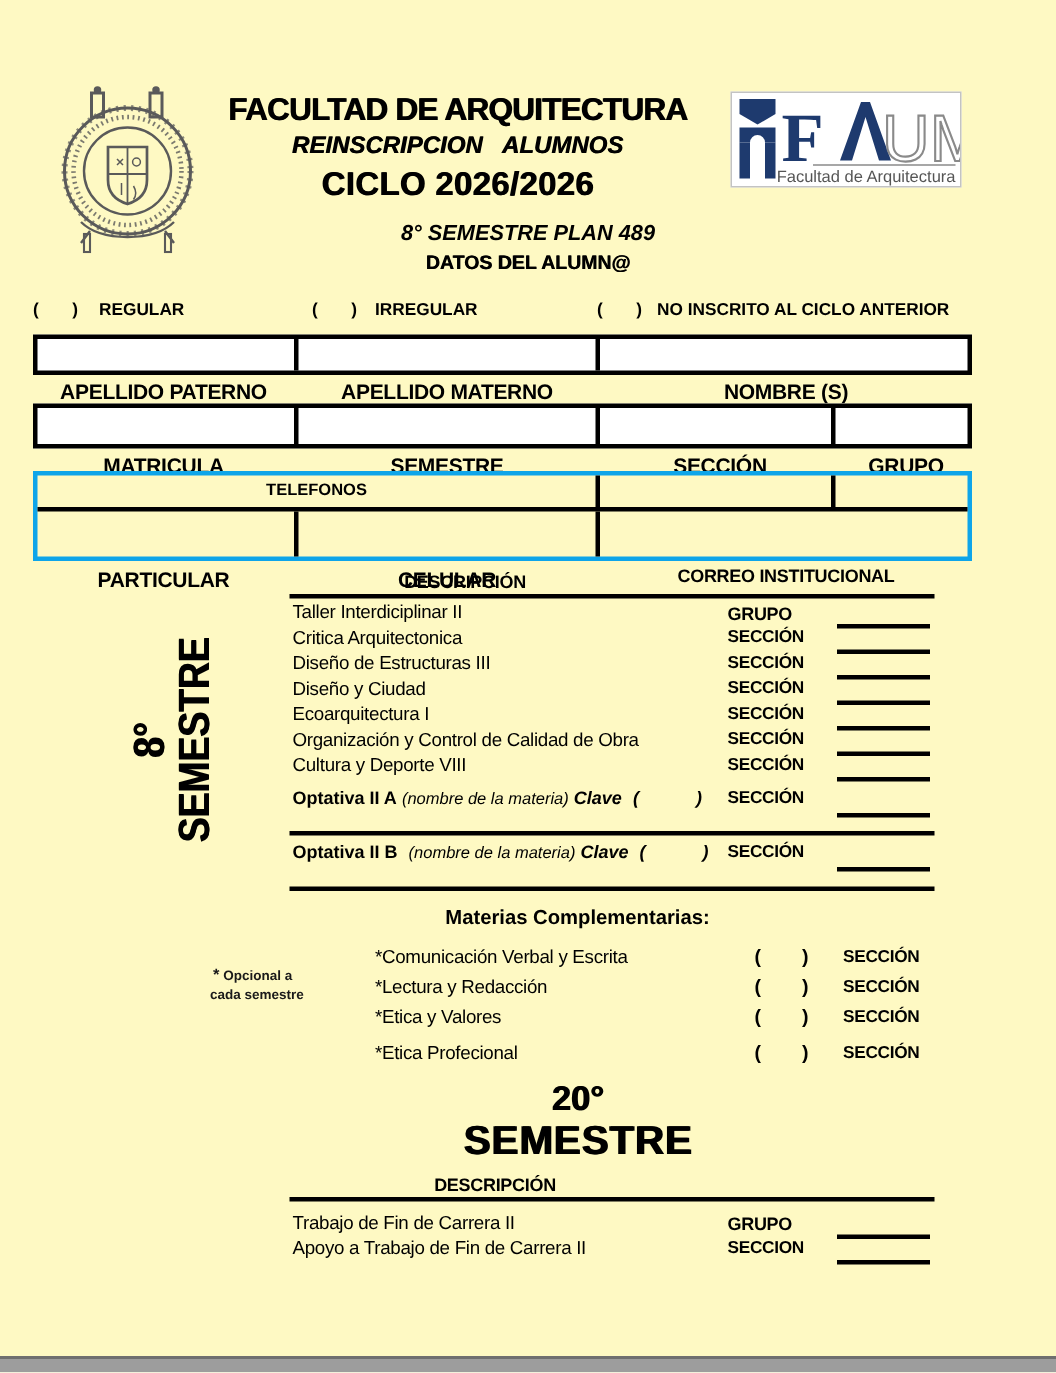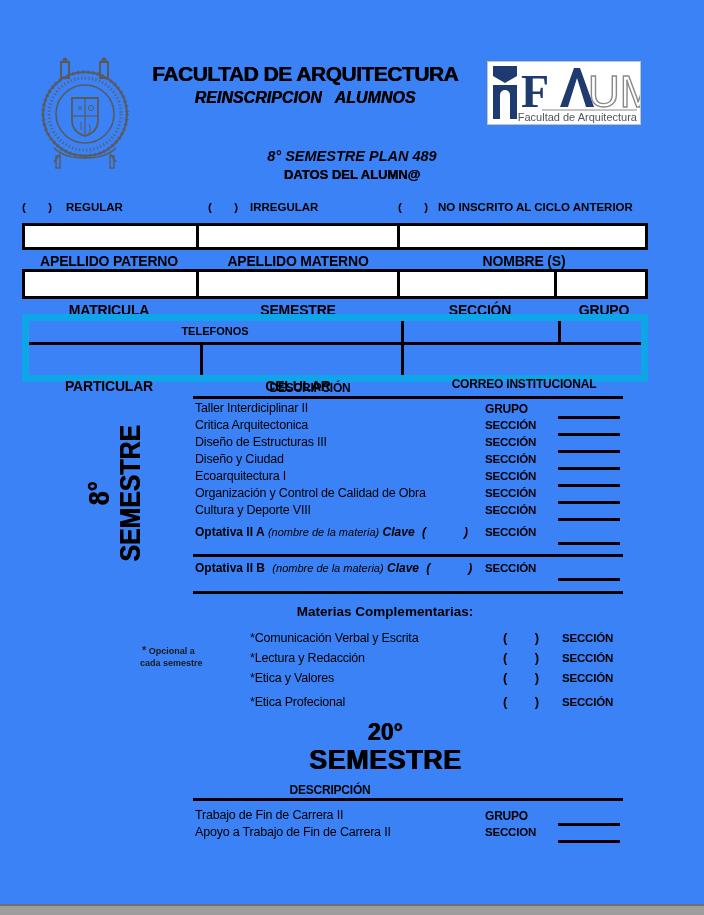--- a/index.html
+++ b/index.html
@@ -1,18 +1,18 @@
 <!DOCTYPE html>
 <html><head>
 <meta charset="utf-8">
 <style>
   * { margin:0; padding:0; box-sizing:border-box; }
   html,body { background:#fff; }
   .page {
-    position:relative; width:704px; height:915px; background:#3b82f6;
+    position:relative; width:704px; height:915px; background:#fef9c3;
     font-family:"Liberation Sans", sans-serif; color:#000; overflow:hidden;
   }
   .abs { position:absolute; }
   .b { font-weight:bold; }
   .i { font-style:italic; }
   .ctr { text-align:center; }
 
   
   .title-main { left:120px; top:62px; width:370px; font-size:21px; font-weight:bold; letter-spacing:-0.5px; text-shadow:0.6px 0 0 #000; }
   .title-sub  { left:120px; top:89px; width:370px; font-size:16px; font-weight:bold; font-style:italic; word-spacing:9px; text-shadow:0.4px 0 0 #000; }
@@ -78,20 +78,21 @@
         <path d="M20 92 q10 10 31 10 q21 0 31 -10" stroke-width="1.6"></path>
         <path d="M26 98 l-6 8 M76 98 l6 8" stroke-width="1.6"></path>
         <rect x="22" y="100" width="4" height="12" stroke-width="1.4"></rect>
         <rect x="76" y="100" width="4" height="12" stroke-width="1.4"></rect>
       </g>
     </svg>
   </div>
 
   <div class="abs ctr title-main">FACULTAD DE ARQUITECTURA</div>
   <div class="abs ctr title-sub">REINSCRIPCION ALUMNOS</div>
+  <div class="abs ctr title-cycle">CICLO 2026/2026</div>
 
   <div class="abs faum">
     <svg width="152" height="62" viewBox="0 0 152 62">
       <g fill="#1e3a6e">
         <polygon points="5,4 29,4 29,14 17,21 5,14"></polygon>
         <rect x="5" y="23" width="24" height="10"></rect>
         <rect x="5" y="33" width="7" height="24"></rect>
         <rect x="22" y="33" width="7" height="24"></rect>
         <circle cx="17" cy="33" r="5" fill="#ffffff"></circle>
       </g>
@@ -141,21 +142,21 @@
     <div class="cell" style="width:171px;"></div>
     <div class="cell" style="width:201px;"></div>
     <div class="cell" style="width:157px;"></div>
     <div class="cell" style="flex:1;"></div>
   </div>
   <div class="abs lblrow" style="left:22px; top:302px; width:174px;">MATRICULA</div>
   <div class="abs lblrow" style="left:196px; top:302px; width:204px;">SEMESTRE</div>
   <div class="abs lblrow" style="left:400px; top:302px; width:160px;">SECCIÓN</div>
   <div class="abs lblrow" style="left:560px; top:302px; width:88px;">GRUPO</div>
 
-  <div class="abs" style="left:22px; top:314px; width:626px; border:7px solid #0ea5e9;">
+  <div class="abs" style="left:22px; top:314px; width:626px; border:3px solid #0ea5e9;">
     <div style="display:flex; height:24px; border-bottom:3px solid #000;">
       <div class="tele-label" style="width:372px;">TELEFONOS</div>
       <div style="width:157px; border-left:3px solid #000;"></div>
       <div style="flex:1; border-left:3px solid #000;"></div>
     </div>
     <div style="display:flex; height:30px;">
       <div style="width:171px;"></div>
       <div style="width:201px; border-left:3px solid #000;"></div>
       <div style="flex:1; border-left:3px solid #000;"></div>
     </div>

